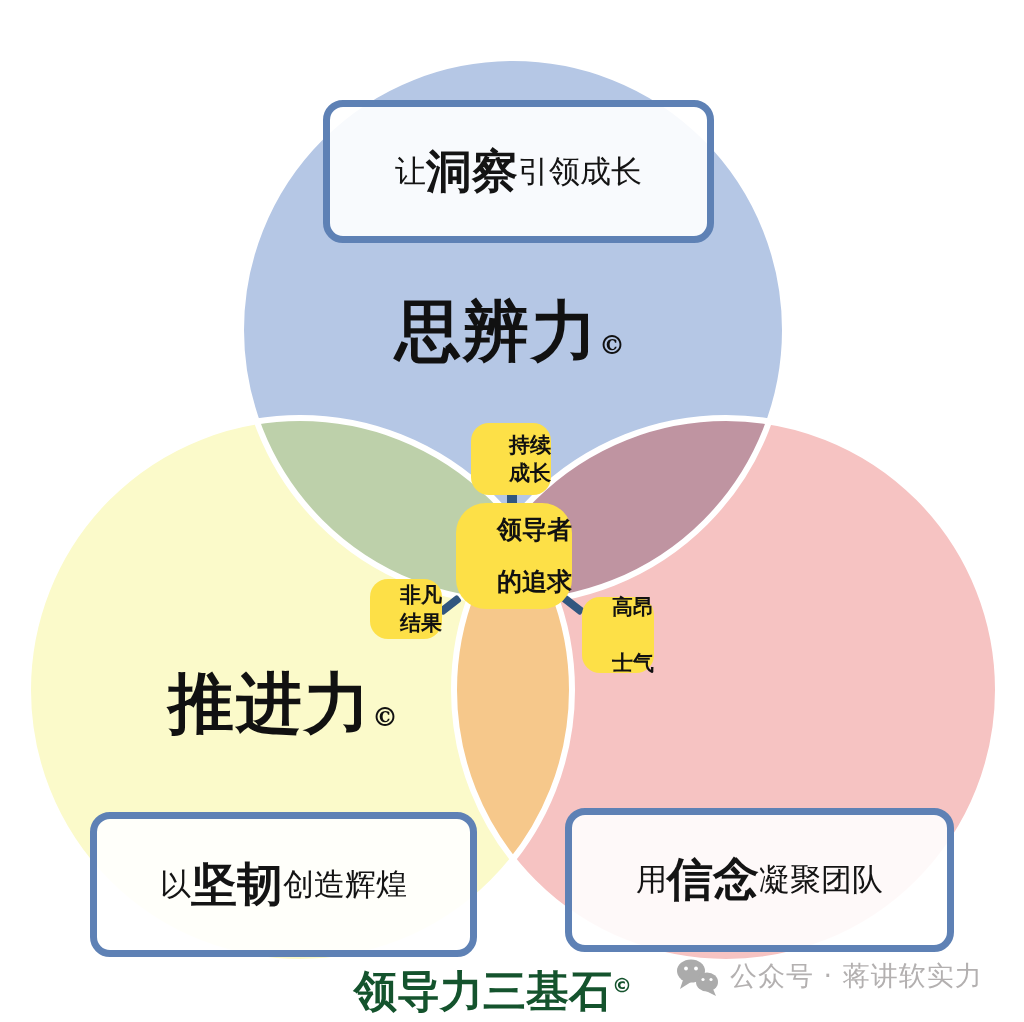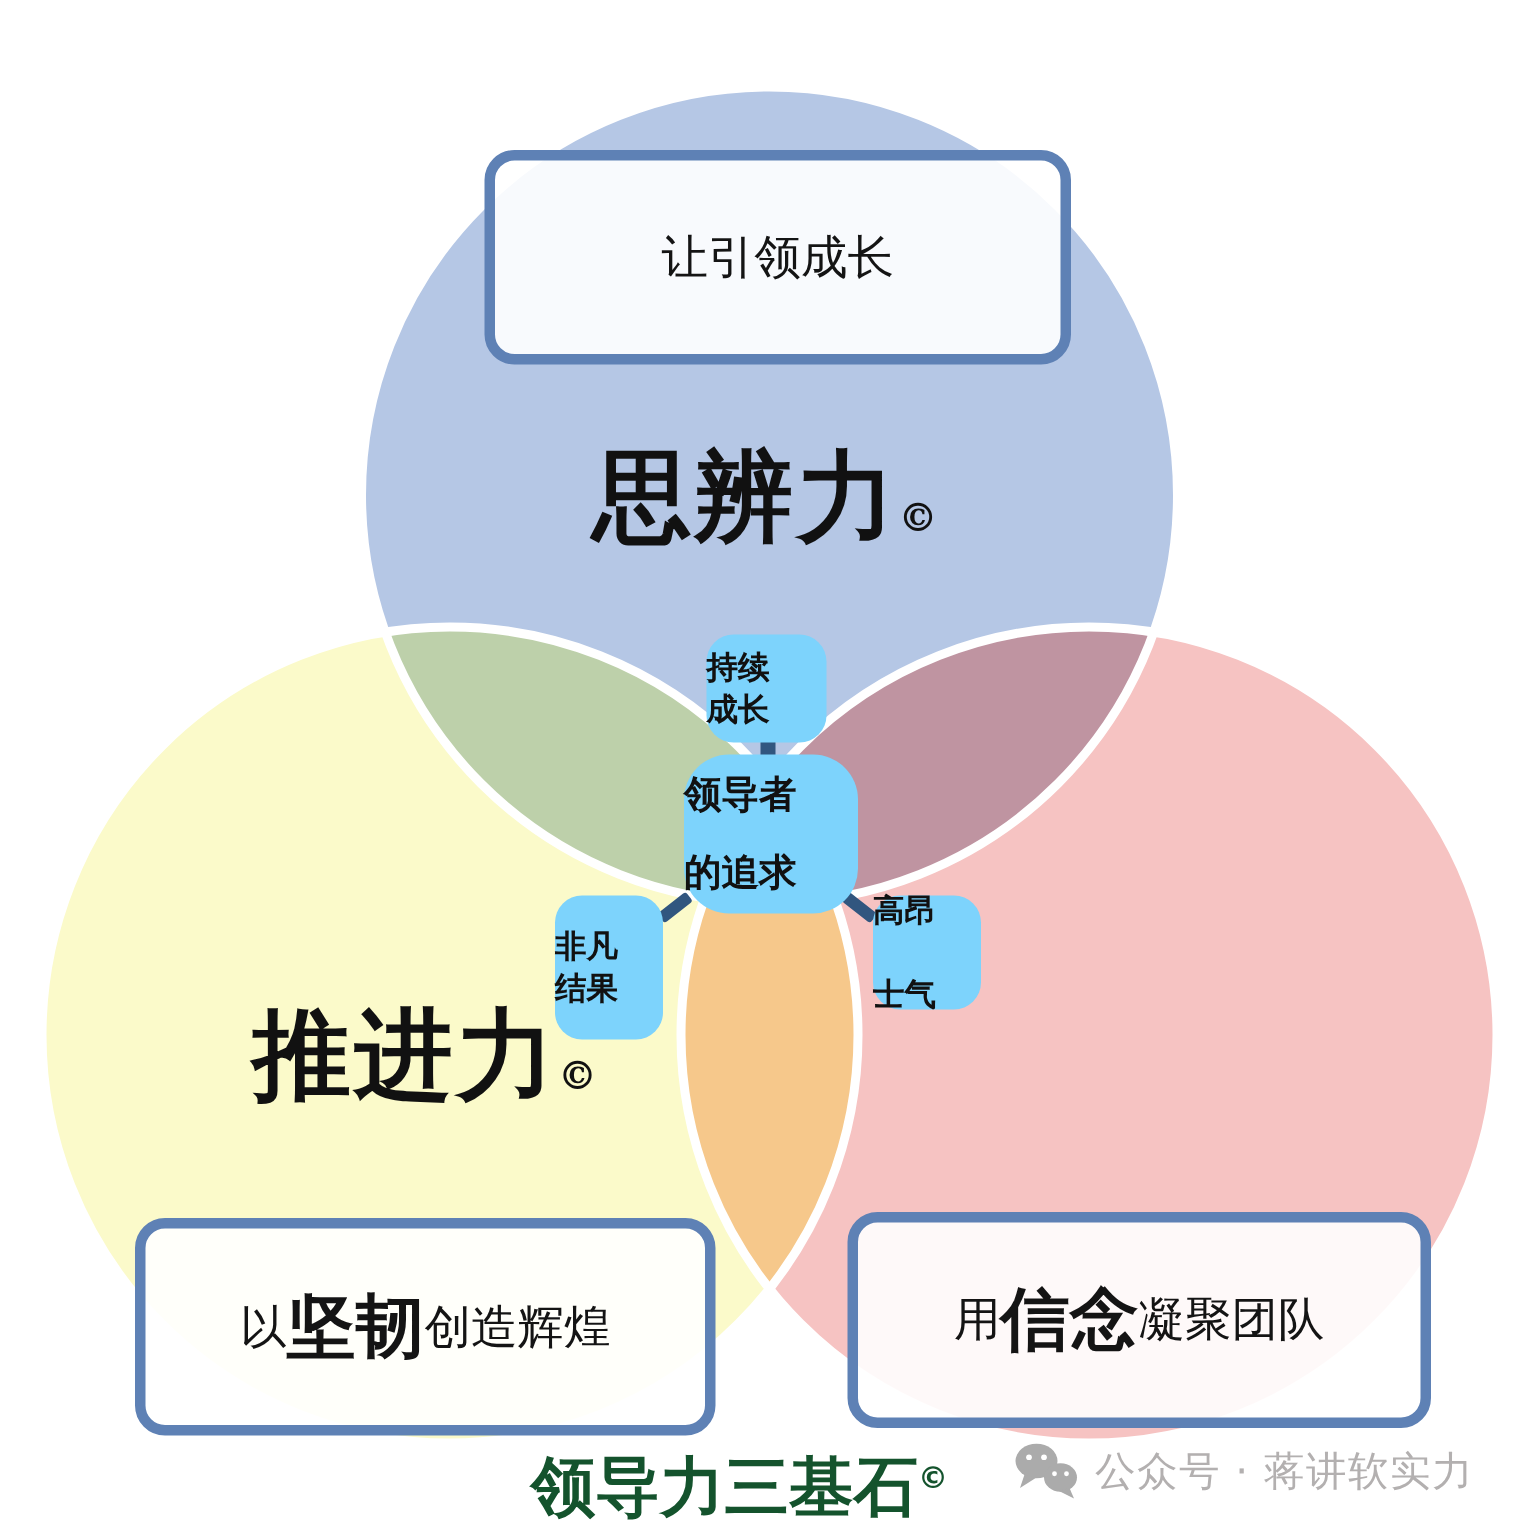--- a/index.html
+++ b/index.html
@@ -32,38 +32,38 @@
     position:absolute;
     transform:translate(-50%,-50%);
     font-family:"DejaVu Serif","Liberation Serif",serif;
     font-size:66px;font-weight:600;color:#111;
     white-space:nowrap;z-index:1;letter-spacing:2px;
   }
   .circle-title .tm{font-size:26px;font-weight:700;letter-spacing:0;}
 
   
   .blob{
-    position:absolute;background:#7dd3fc;
-    display:flex;flex-direction:column;align-items:flex-start;justify-content:center;
+    position:absolute;background:#fde047;
+    display:flex;flex-direction:column;align-items:flex-end;justify-content:center;
     color:#111;text-align:center;z-index:2;
   }
   .blob.small{font-size:21px;font-weight:600;line-height:1.35;border-radius:18px;}
   .blob.center{font-size:25px;font-weight:700;line-height:1.3;border-radius:30px;}
 
   .conn{position:absolute;background:#31567F;border-radius:2px;z-index:1;}
 
   .caption{
     position:absolute;left:493px;top:992px;transform:translate(-50%,-50%);
     font-weight:700;font-size:43px;color:#14532d;white-space:nowrap;z-index:3;
   }
   .caption .tm{font-size:20px;vertical-align:14px;}
 
   .watermark{
     position:absolute;left:676px;top:958px;height:46px;
-    display:flex;align-items:center;gap:10px;
+    display:flex;gap:10px;
     color:#B3B0B0;font-size:27px;letter-spacing:1px;
     z-index:3;white-space:nowrap;
   }
 </style>
 </head>
 <body>
 
 <div class="stage">
 
   <svg class="venn-svg" width="1024" height="1022" viewBox="0 0 1024 1022">
@@ -89,20 +89,21 @@
     </g>
     <g fill="none" stroke="#ffffff" stroke-width="6">
       <circle cx="513" cy="330" r="272"></circle>
       <circle cx="300" cy="690" r="272"></circle>
       <circle cx="726" cy="690" r="272"></circle>
     </g>
   </svg>
 
   <div class="tag-box" style="left:323px;top:100px;width:377px;height:129px;">
     <span class="reg">让</span>
+      <span class="em">洞察</span>
       <span class="reg">引领成长</span>
   </div>
 
   <div class="circle-title" style="left:283px;top:704px;">
     <span>推进力</span><span class="tm">©</span>
   </div>
   <div class="circle-title" style="left:510px;top:332px;">
     <span>思辨力</span><span class="tm">©</span>
   </div>
 
@@ -112,21 +113,21 @@
 
   <div class="blob center" style="left:456px;top:503px;width:116px;height:106px;gap:20px;">
     <div>领导者</div>
     <div>的追求</div>
   </div>
 
   <div class="blob small" style="left:471px;top:423px;width:80px;height:72px;">
     <div>持续</div>
     <div>成长</div>
   </div>
-  <div class="blob small" style="left:370px;top:597px;width:72px;height:96px;">
+  <div class="blob small" style="left:370px;top:579px;width:72px;height:60px;">
     <div>非凡</div>
     <div>结果</div>
   </div>
   <div class="blob small" style="left:582px;top:597px;width:72px;height:76px;gap:28px;">
     <div>高昂</div>
     <div>士气</div>
   </div>
 
   <div class="tag-box" style="left:90px;top:812px;width:373px;height:131px;">
     <span class="reg">以</span>

